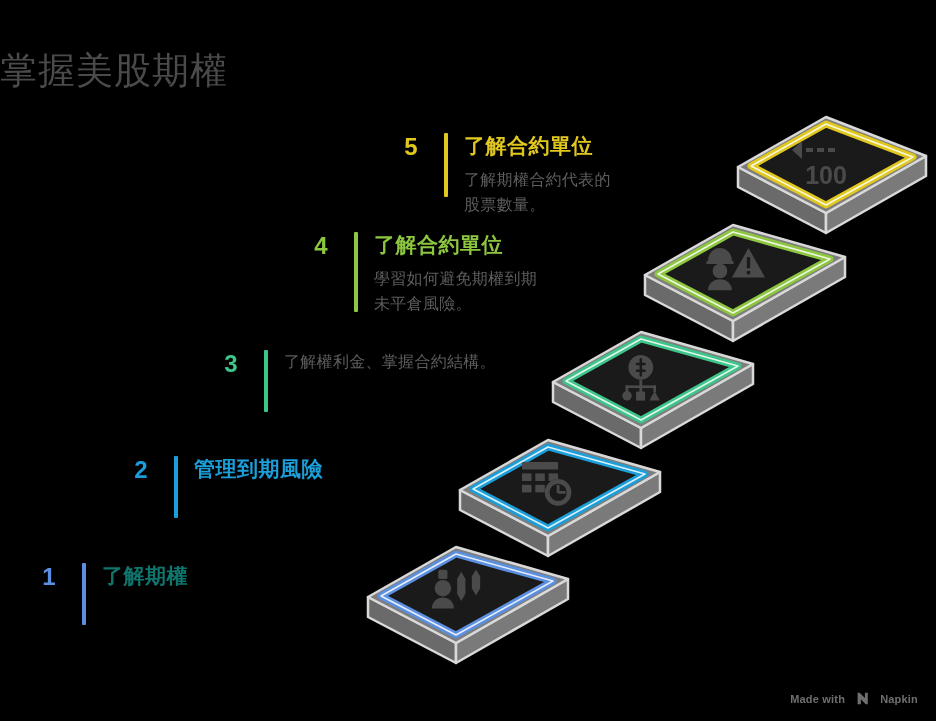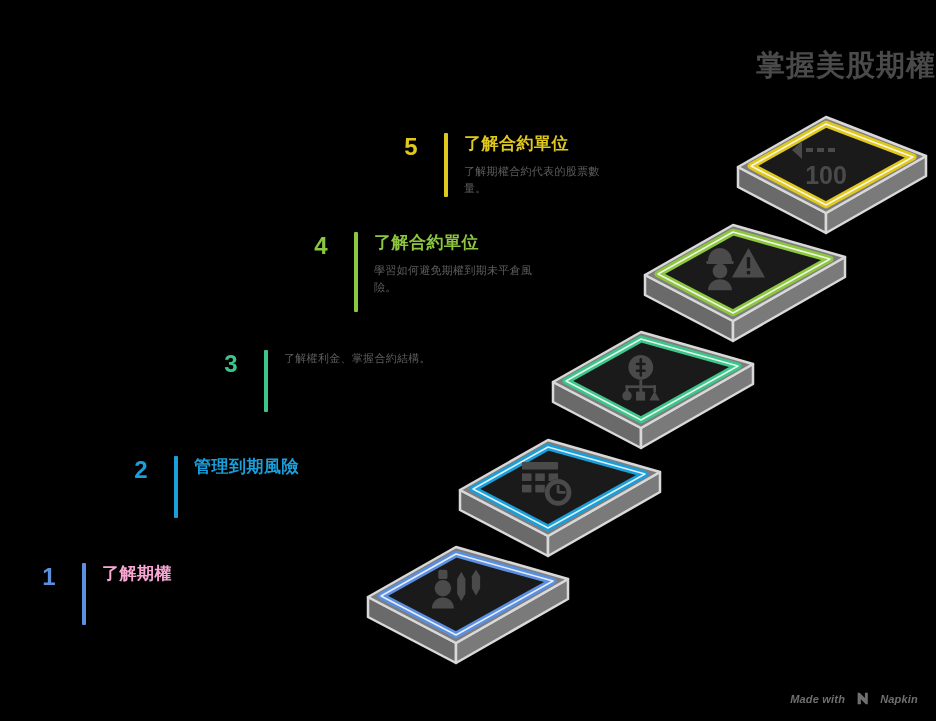--- a/index.html
+++ b/index.html
@@ -8,64 +8,64 @@
     background:#000;
     font-family:"Liberation Sans","DejaVu Sans",sans-serif;
     overflow:hidden;
     position:relative;
   }
   #stage{position:absolute;inset:0;width:936px;height:721px;}
 
   .title{
     position:absolute;
     left:0;right:0;top:46px;
-    text-align:right;
+    text-align:left;
     color:#4a4a4a;
-    font-size:29px;
-    font-weight:700;
+    font-size:37px;
+    font-weight:400;
     letter-spacing:1px;
   }
 
   .stair-svg{position:absolute;left:0;top:0;width:936px;height:721px;}
 
   .step-text{position:absolute;display:flex;align-items:flex-start;}
   .step-num{
     font-size:24px;font-weight:700;line-height:1;
     width:38px;text-align:center;flex:none;
     padding-top:2px;
   }
   .rule{
     width:4px;flex:none;border-radius:1px;margin:0 16px 0 14px;
   }
   .step-body{flex:1;}
   .step-title{
-    font-size:17px;font-weight:700;line-height:1.25;margin:0 0 9px 0;
+    font-size:21px;font-weight:700;line-height:1.25;margin:0 0 9px 0;
     letter-spacing:.5px;
   }
   .step-desc{
-    font-size:11px;line-height:1.55;color:#5e5e5e;margin:0;
+    font-size:16px;line-height:1.55;color:#5e5e5e;margin:0;
     letter-spacing:.3px;
   }
 
   
   #st5{left:392px;top:133px;width:228px;}
   #st5 .rule{height:64px;}
   #st4{left:302px;top:232px;width:250px;}
   #st4 .rule{height:80px;}
   #st3{left:212px;top:350px;width:290px;}
   #st3 .rule{height:62px;}
   #st2{left:122px;top:456px;width:268px;}
   #st2 .rule{height:62px;}
   #st1{left:30px;top:563px;width:268px;}
   #st1 .rule{height:62px;}
 
   .watermark{
     position:absolute;right:18px;bottom:16px;
     display:flex;align-items:flex-end;gap:11px;
-    color:#6f6f6f;font-size:11px;font-weight:700;letter-spacing:.2px;font-style:italic;
+    color:#6f6f6f;font-size:11px;font-weight:700;letter-spacing:.2px;
   }
   .wm-logo{display:inline-block;width:13px;height:13px;}
 </style>
 </head>
 <body>
 
 <div id="stage">
 
   <div class="title">掌握美股期權</div>
 
@@ -200,21 +200,21 @@
     <div class="rule" style="background:#1B9FDA"></div>
     <div class="step-body">
       <div class="step-title" style="color:#1B9FDA">管理到期風險</div>
     </div>
   </div>
 
   <div class="step-text" id="st1">
     <div class="step-num" style="color:#5B8FE0">1</div>
     <div class="rule" style="background:#5B8FE0"></div>
     <div class="step-body">
-      <div class="step-title" style="color:#f9a8d4">了解期權</div>
+      <div class="step-title" style="color:#0f766e">了解期權</div>
     </div>
   </div>
 
   <div class="watermark">
     <span>Made with</span>
     <span class="wm-logo">
       <svg viewBox="0 0 16 16" width="13" height="13">
         <path d="M2 1 L2 15 L6 15 L6 9 L12 15 L14.5 15 L14.5 1 L11 1 L11 7.5 L4.5 1 Z" fill="#6f6f6f"></path>
       </svg>
     </span>

